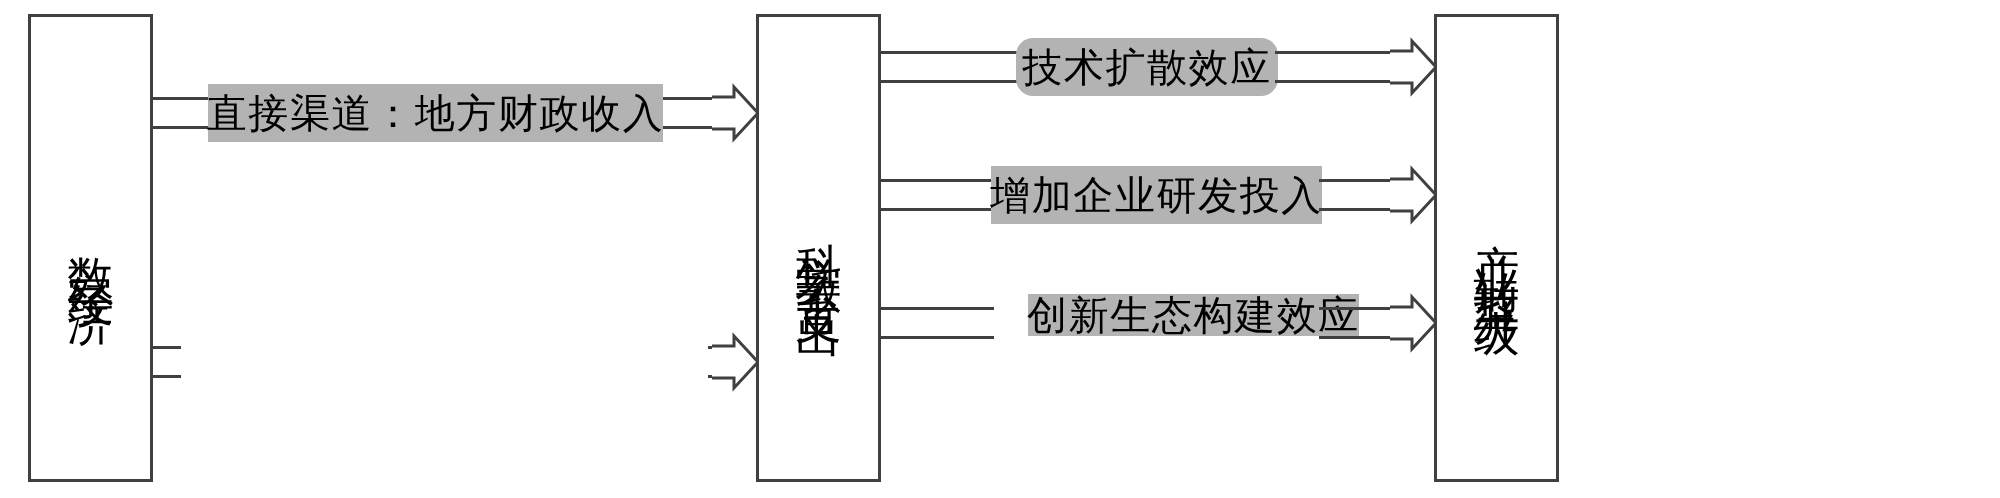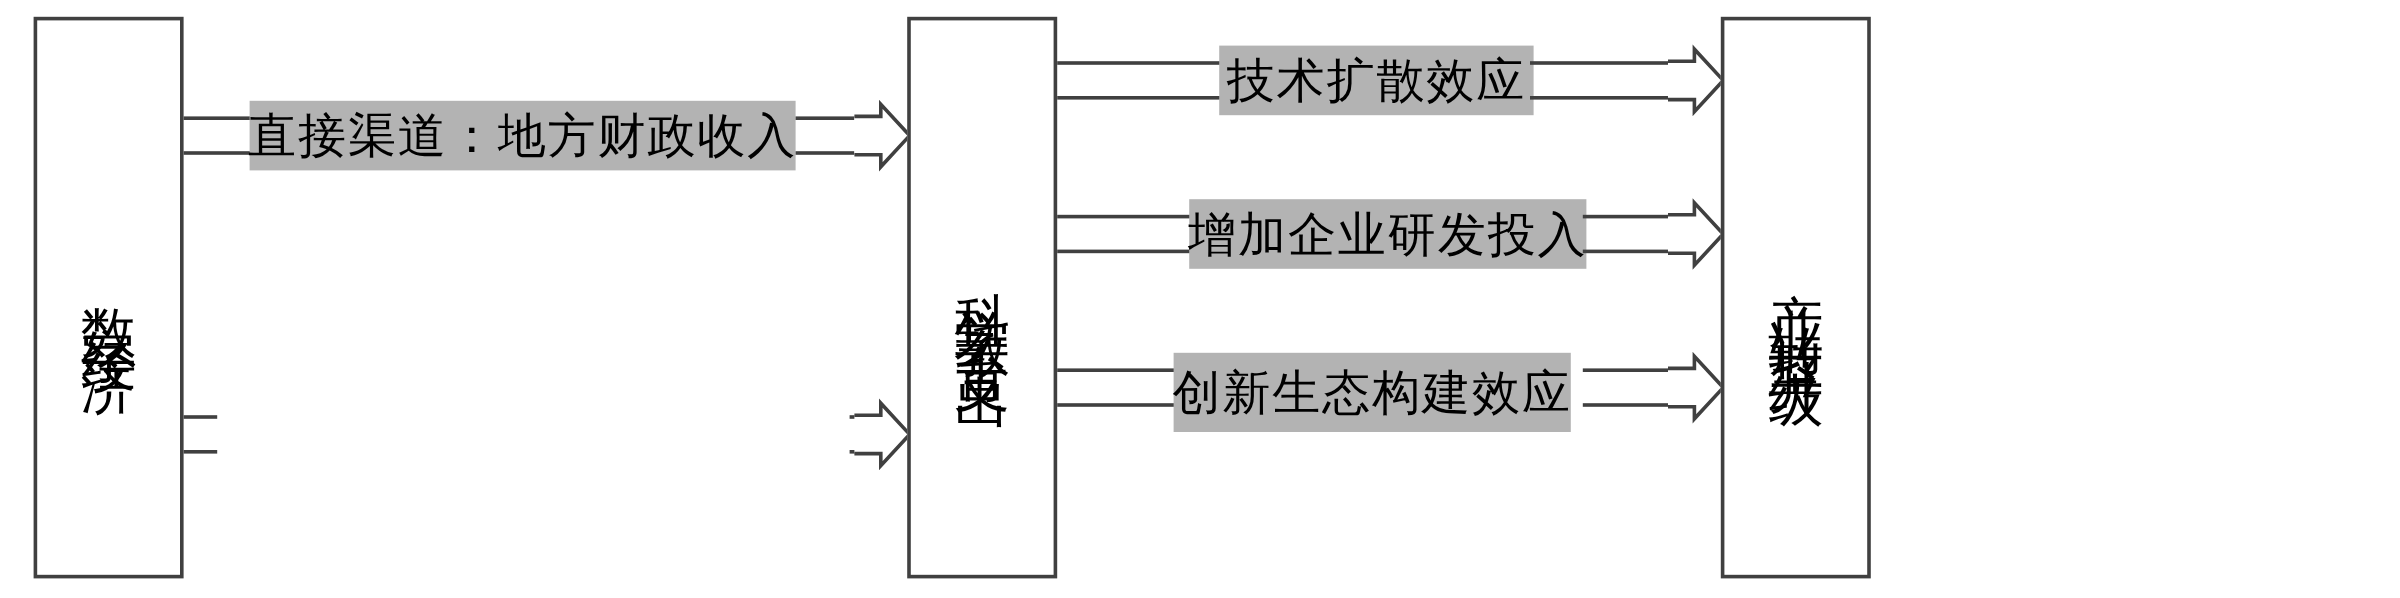--- a/index.html
+++ b/index.html
@@ -104,21 +104,21 @@
       <polyline points="0,12 22,12 22,2 46,28 22,54 22,44 0,44" fill="#ffffff" stroke="#404040" stroke-width="3" stroke-linejoin="miter"></polyline>
     </svg>
   </div>
 
   <div class="vbox" style="left:756px; top:14px; width:125px; height:468px;">
     <span class="vtext">科学教育支出</span>
   </div>
 
   <div class="conn" style="left:881px; top:51px; width:138px; height:32px;"></div>
 
-  <div class="glabel" style="left:1016px; top:38px; width:262px; height:58px;">
+  <div class="glabel" style="left:1016px; top:38px; width:262px; height:58px;border-radius:17px;">
     <span>技术扩散效应</span>
   </div>
 
   <div class="conn" style="left:1275px; top:51px; width:118px; height:32px;"></div>
 
   <div class="arrow" style="left:1390px; top:39px; width:48px; height:56px;">
     <svg width="48" height="56" viewBox="0 0 48 56">
       <polyline points="0,12 22,12 22,2 46,28 22,54 22,44 0,44" fill="#ffffff" stroke="#404040" stroke-width="3" stroke-linejoin="miter"></polyline>
     </svg>
   </div>
@@ -132,21 +132,21 @@
   <div class="conn" style="left:1319px; top:179px; width:74px; height:32px;"></div>
 
   <div class="arrow" style="left:1390px; top:167px; width:48px; height:56px;">
     <svg width="48" height="56" viewBox="0 0 48 56">
       <polyline points="0,12 22,12 22,2 46,28 22,54 22,44 0,44" fill="#ffffff" stroke="#404040" stroke-width="3" stroke-linejoin="miter"></polyline>
     </svg>
   </div>
 
   <div class="conn" style="left:881px; top:307px; width:113px; height:32px;"></div>
 
-  <div class="glabel" style="left:978px; top:294px; width:331px; height:66px;text-align:center;">
+  <div class="glabel" style="left:1028px; top:294px; width:331px; height:42px;text-align:center;">
     <span>创新生态构建效应</span>
   </div>
 
   <div class="conn" style="left:1319px; top:307px; width:74px; height:32px;"></div>
 
   <div class="arrow" style="left:1390px; top:295px; width:48px; height:56px;">
     <svg width="48" height="56" viewBox="0 0 48 56">
       <polyline points="0,12 22,12 22,2 46,28 22,54 22,44 0,44" fill="#ffffff" stroke="#404040" stroke-width="3" stroke-linejoin="miter"></polyline>
     </svg>
   </div>

